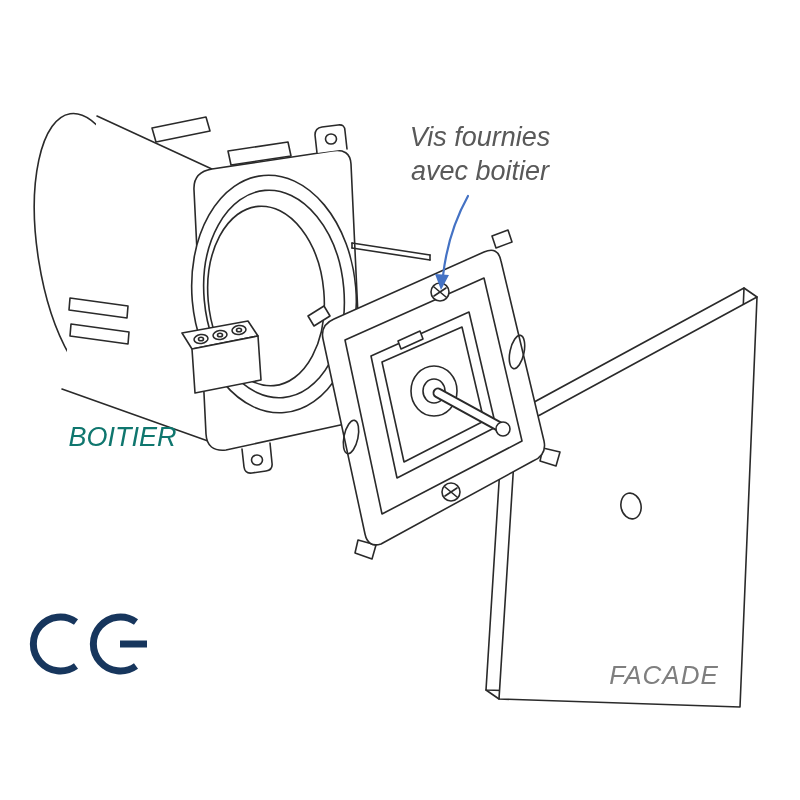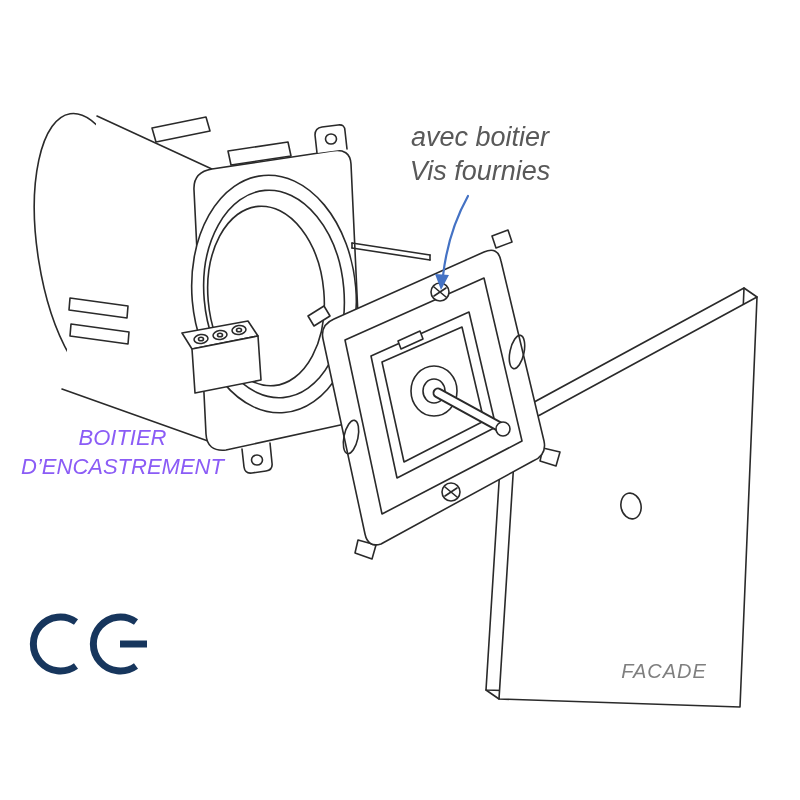--- a/index.html
+++ b/index.html
@@ -1,22 +1,22 @@
 <!DOCTYPE html>
 <html><head>
 <meta charset="utf-8">
 <style>
   html,body{margin:0;padding:0;background:#fff;}
   .canvas{position:relative;width:800px;height:800px;background:#fff;overflow:hidden;
           font-family:"Liberation Sans", sans-serif;}
   .canvas svg{position:absolute;left:0;top:0;}
   .label{position:absolute;font-style:italic;text-align:center;}
   .note{left:365px;top:120px;width:230px;font-size:27px;line-height:34px;color:#595959;}
-  .box-caption{left:15px;top:423px;width:215px;font-size:22px;line-height:29px;color:#8b5cf6;}
-  .facade-caption{left:584px;top:660px;width:160px;font-size:20px;letter-spacing:1px;color:#7f7f7f;}
+  .box-caption{left:15px;top:423px;width:215px;font-size:27px;line-height:29px;color:#0f766e;}
+  .facade-caption{left:584px;top:660px;width:160px;font-size:26px;letter-spacing:1px;color:#7f7f7f;}
 </style>
 </head>
 <body>
 
 <div class="canvas">
 
   <svg width="800" height="800" viewBox="0 0 800 800">
     <g stroke="#2a2a2a" stroke-width="1.6" fill="none" stroke-linejoin="round" stroke-linecap="round">
 
       <g>
@@ -105,24 +105,23 @@
 
       <g stroke="#17365d" stroke-width="7" stroke-linecap="butt">
         <path d="M 76 622 A 27 27 0 1 0 76 666"></path>
         <path d="M 136 622 A 27 27 0 1 0 136 666"></path>
         <path d="M 120 644 L 147 644"></path>
       </g>
     </g>
   </svg>
 
   <div class="label note">
+    <div>Vis fournies</div>
     <div>avec boitier</div>
-    <div>Vis fournies</div>
   </div>
 
   <div class="label box-caption">
     <div>BOITIER</div>
-    <div>D’ENCASTREMENT</div>
   </div>
 
   <div class="label facade-caption">FACADE</div>
 
 </div>
 
 </body></html>

